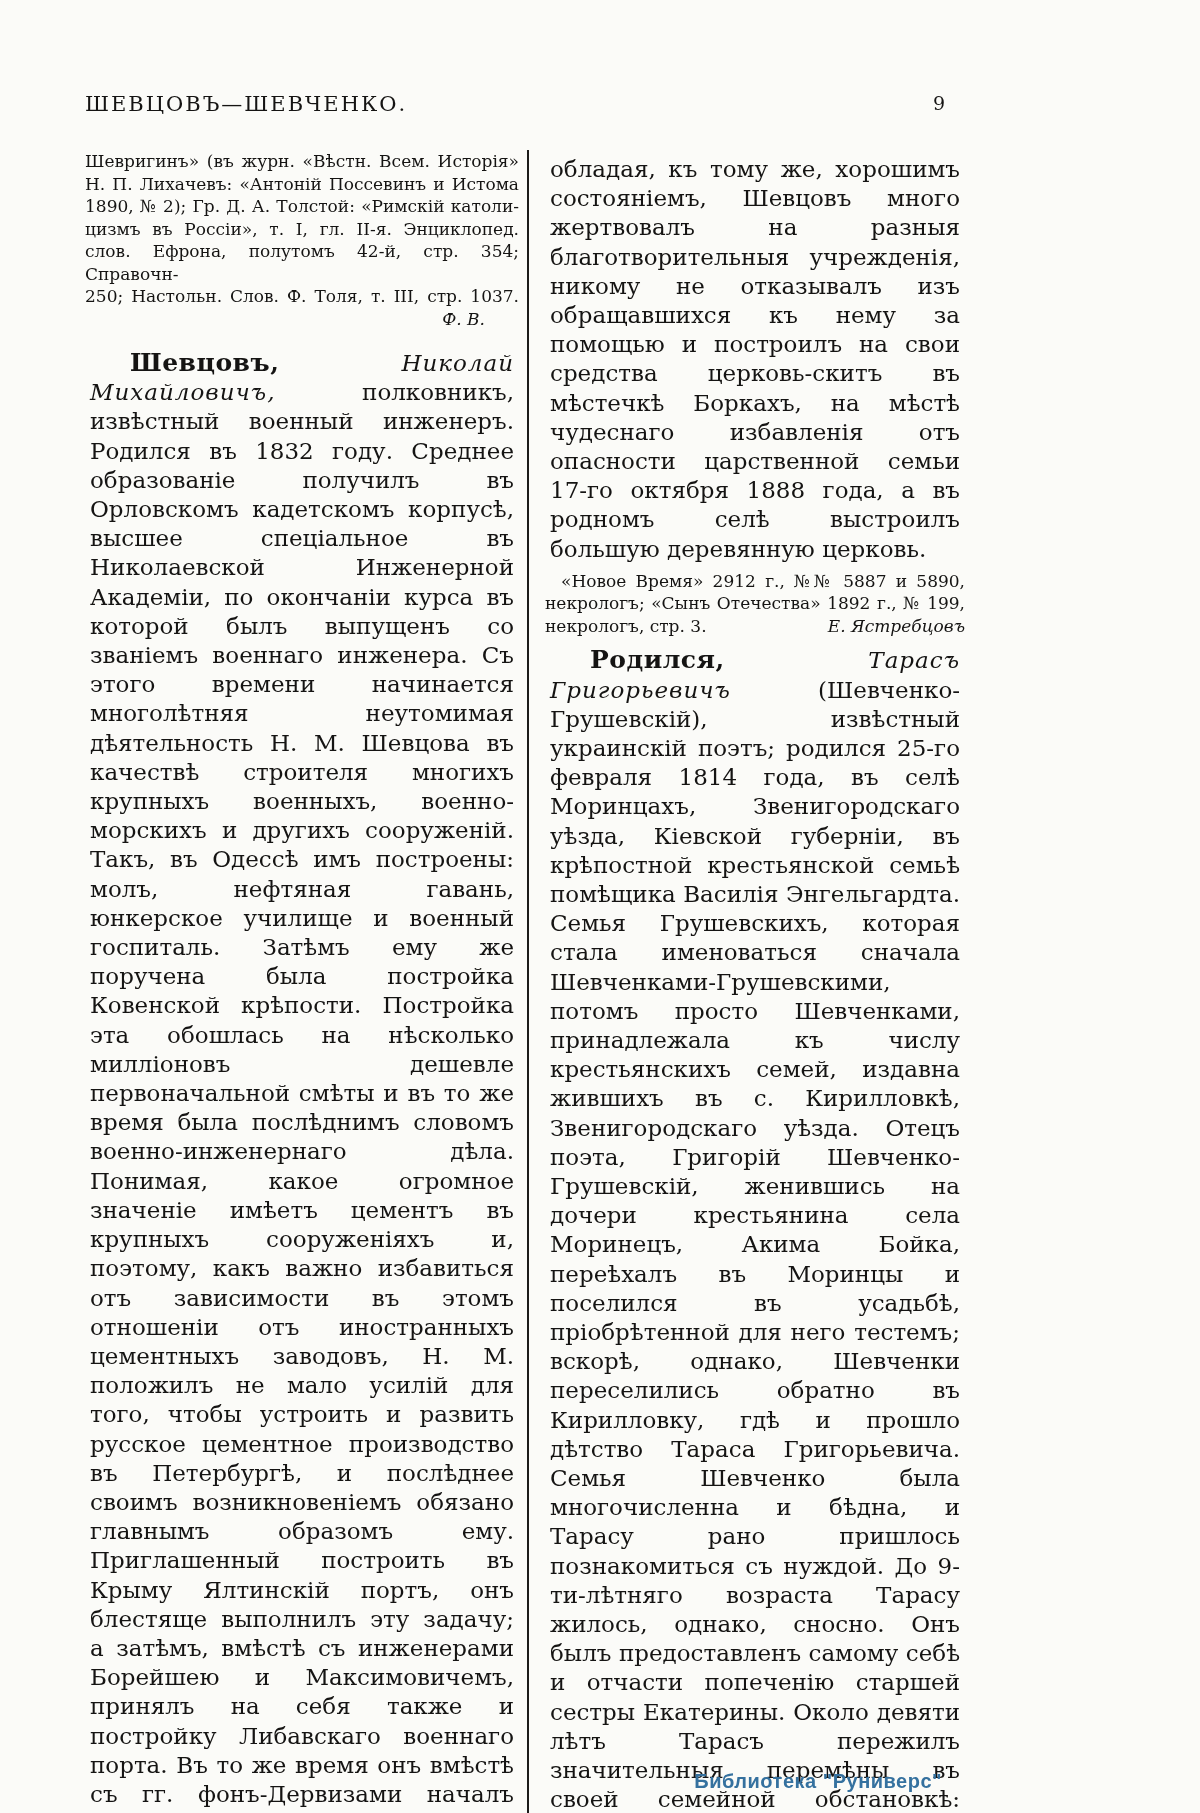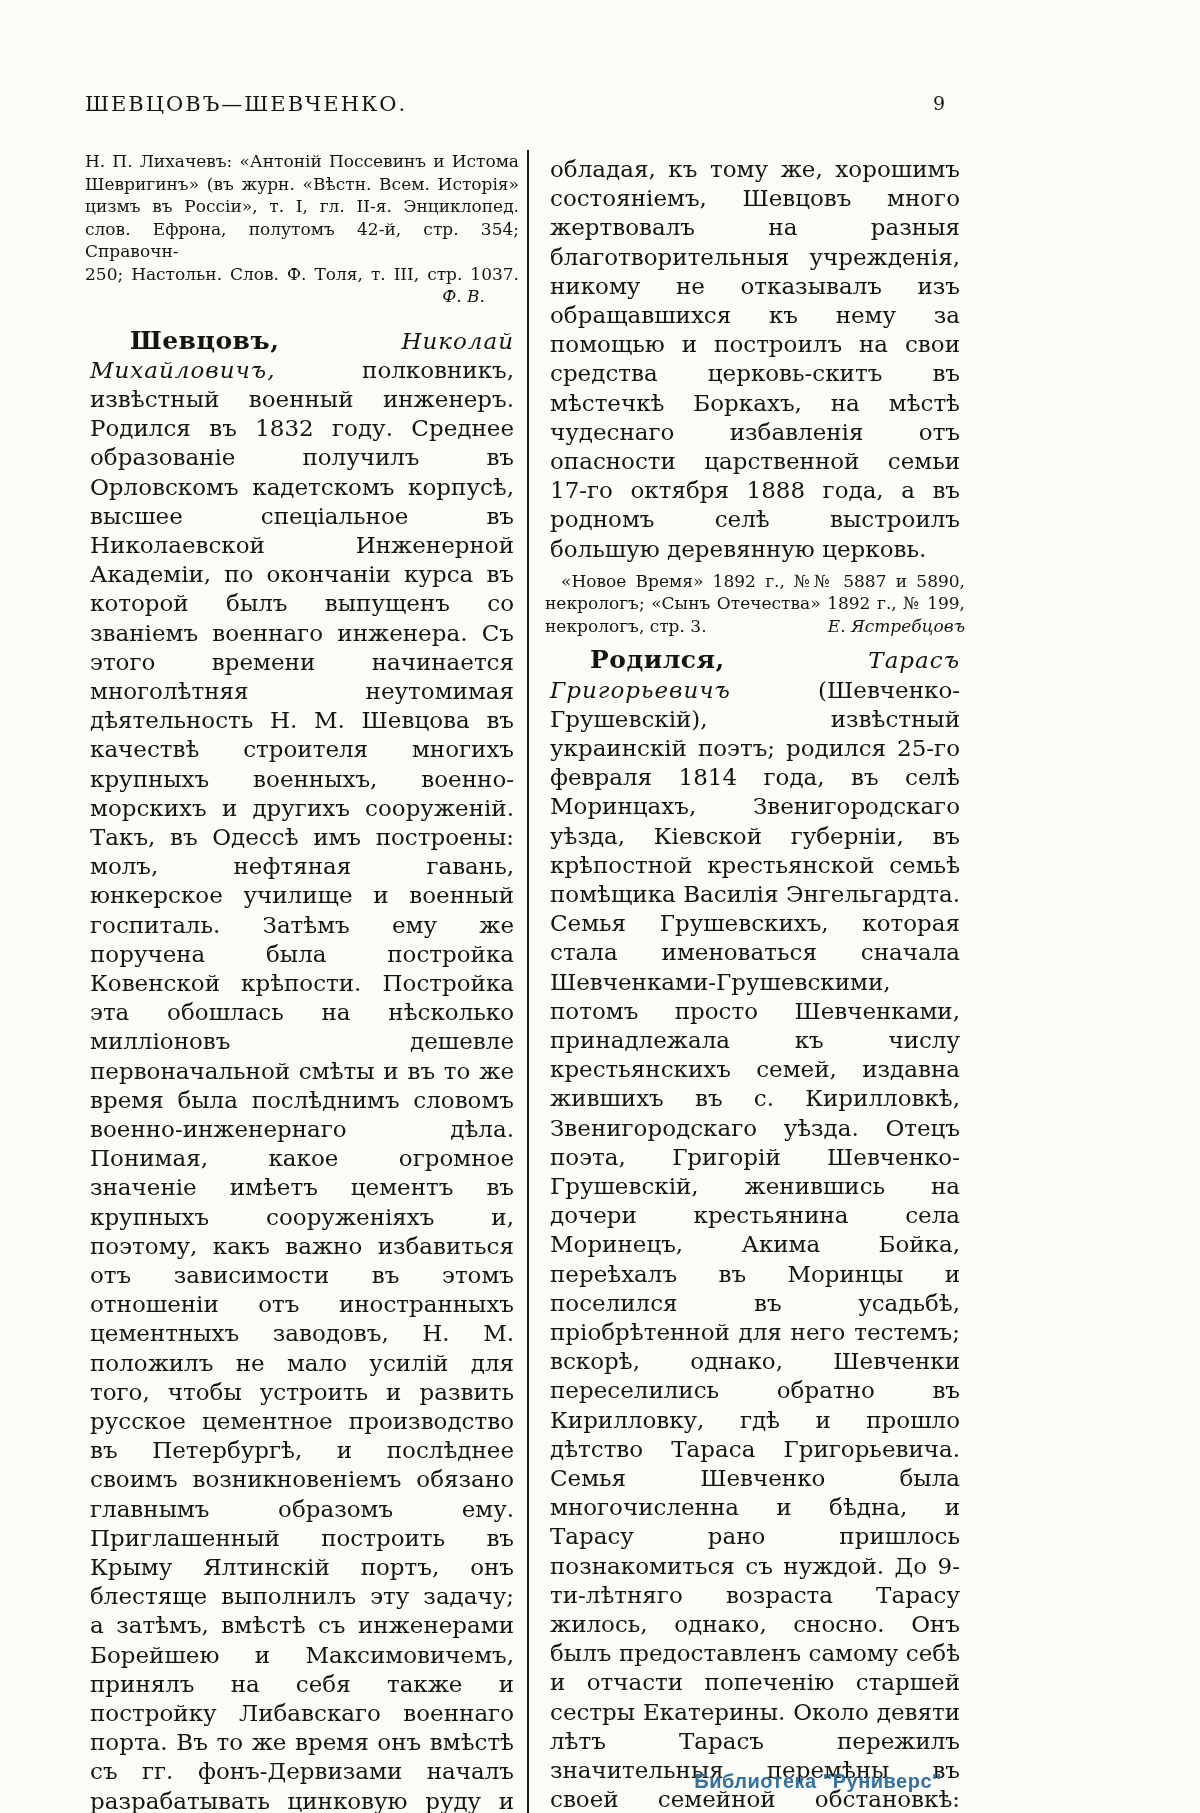--- a/index.html
+++ b/index.html
@@ -106,22 +106,23 @@
 
     <div class="page-header">
       <span class="header-title">ШЕВЦОВЪ—ШЕВЧЕНКО.</span>
       <span class="page-number">9</span>
     </div>
 
     <div class="columns">
 
       <div class="col col-left">
         <div class="smallprint">
+          <div class="sp-line">Шевригинъ» (въ журн. «Вѣстн. Всем. Исторія»</div>
           <div class="sp-line">Н. П. Лихачевъ: «Антоній Поссевинъ и Истома</div>
-          <div class="sp-line">Шевригинъ» (въ журн. «Вѣстн. Всем. Исторія»</div>
+          <div class="sp-line">1890, № 2); Гр. Д. А. Толстой: «Римскій католи-</div>
           <div class="sp-line">цизмъ въ Россіи», т. I, гл. II-я. Энциклопед.</div>
           <div class="sp-line">слов. Ефрона, полутомъ 42-й, стр. 354; Справочн-</div>
           <div class="sp-line" style="text-align-last:justify;">250; Настольн. Слов. Ф. Толя, т. III, стр. 1037.</div>
           <div class="sp-sig-row">
             <span class="italic">Ф. В.</span>
           </div>
         </div>
 
         <p class="article first-indent mt18">
           <span class="headword">Шевцовъ,</span>
@@ -129,21 +130,21 @@
           <span>полковникъ, извѣстный военный инженеръ. Родился въ 1832 году. Среднее образованіе получилъ въ Орловскомъ кадетскомъ корпусѣ, высшее спеціальное въ Николаевской Инженерной Академіи, по окончаніи курса въ которой былъ выпущенъ со званіемъ военнаго инженера. Съ этого времени начинается многолѣтняя неутомимая дѣятельность Н. М. Шевцова въ качествѣ строителя многихъ крупныхъ военныхъ, военно-морскихъ и другихъ сооруженій. Такъ, въ Одессѣ имъ построены: молъ, нефтяная гавань, юнкерское училище и военный госпиталь. Затѣмъ ему же поручена была постройка Ковенской крѣпости. Постройка эта обошлась на нѣсколько милліоновъ дешевле первоначальной смѣты и въ то же время была послѣднимъ словомъ военно-инженернаго дѣла. Понимая, какое огромное значеніе имѣетъ цементъ въ крупныхъ сооруженіяхъ и, поэтому, какъ важно избавиться отъ зависимости въ этомъ отношеніи отъ иностранныхъ цементныхъ заводовъ, Н. М. положилъ не мало усилій для того, чтобы устроить и развить русское цементное производство въ Петербургѣ, и послѣднее своимъ возникновеніемъ обязано главнымъ образомъ ему. Приглашенный построить въ Крыму Ялтинскій портъ, онъ блестяще выполнилъ эту задачу; а затѣмъ, вмѣстѣ съ инженерами Борейшею и Максимовичемъ, принялъ на себя также и постройку Либавскаго военнаго порта. Въ то же время онъ вмѣстѣ съ гг. фонъ-Дервизами началъ разрабатывать цинковую руду и каменный уголь въ Царствѣ Польскомъ и поставилъ это дѣло на прочное основаніе. Окончить же Либавскій военный портъ ему не пришлось: онъ скончался скоропостижно въ мѣстечкѣ Домброво на каменноугольныхъ копяхъ 17-го іюля 1892 года. Тѣло его перевезено въ Петербургъ и погребено на кладбищѣ Александро-Невской Лавры. Будучи человѣкомъ очень добрымъ и религіознымъ и</span>
         </p>
       </div>
 
       <div class="col col-right">
         <p class="article">
           <span>обладая, къ тому же, хорошимъ состояніемъ, Шевцовъ много жертвовалъ на разныя благотворительныя учрежденія, никому не отказывалъ изъ обращавшихся къ нему за помощью и построилъ на свои средства церковь-скитъ въ мѣстечкѣ Боркахъ, на мѣстѣ чудеснаго избавленія отъ опасности царственной семьи 17-го октября 1888 года, а въ родномъ селѣ выстроилъ большую деревянную церковь.</span>
         </p>
 
         <div class="smallprint mt6">
-          <div class="sp-line sp-indent">«Новое Время» 1892 г., №№ 5887 и 5890,</div>
+          <div class="sp-line sp-indent">«Новое Время» 2912 г., №№ 5887 и 5890,</div>
           <div class="sp-line">некрологъ; «Сынъ Отечества» 1892 г., № 199,</div>
           <div class="sp-last-row">
             <span>некрологъ, стр. 3.</span>
             <span class="italic">Е. Ястребцовъ</span>
           </div>
         </div>
 
         <p class="article first-indent mt8">
           <span class="headword">Родился,</span>
           <span class="person-name">Тарасъ Григорьевичъ</span>

